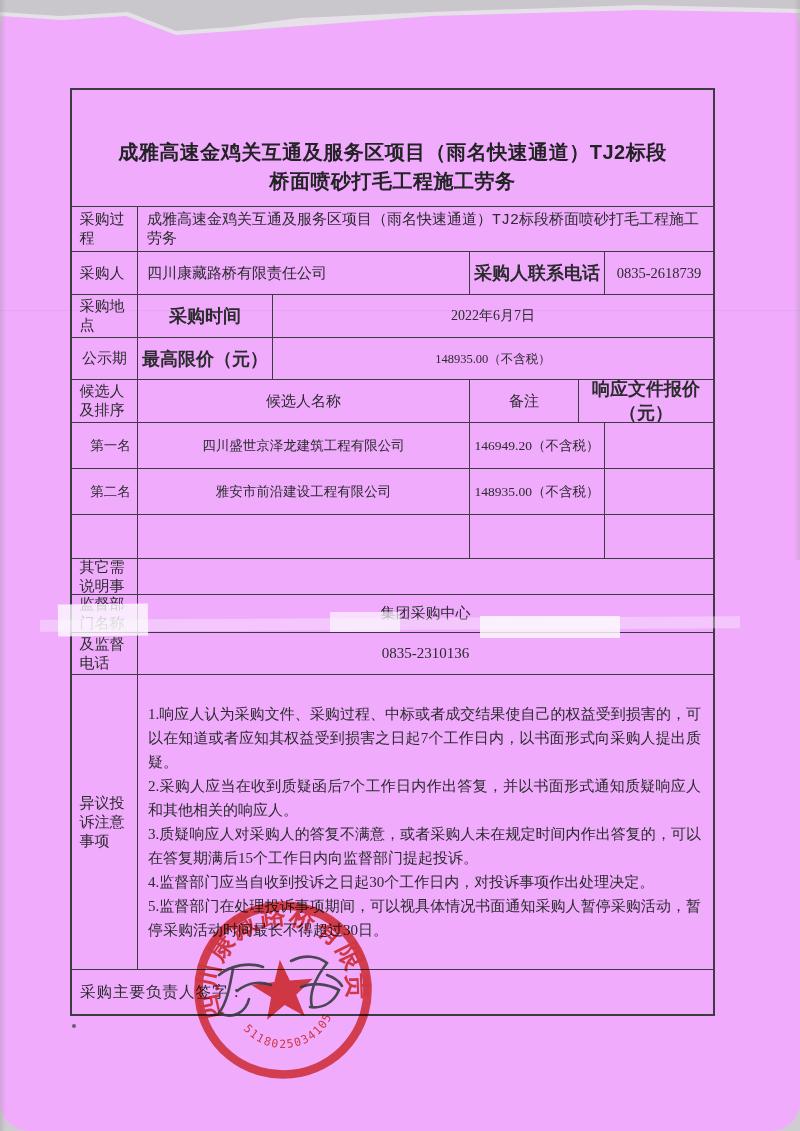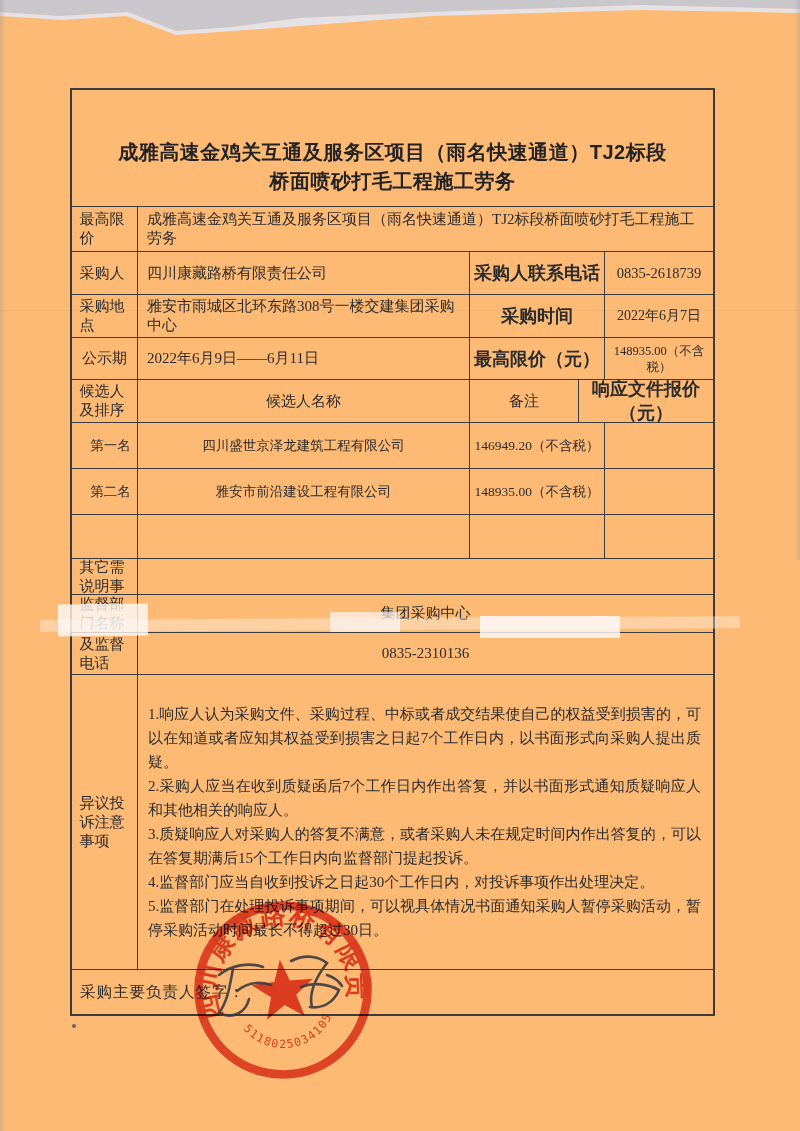--- a/index.html
+++ b/index.html
@@ -4,21 +4,22 @@
 <style>
   html,body{margin:0;padding:0;}
   body{
     width:800px;height:1131px;position:relative;overflow:hidden;
     background:#cfcdd1;
     font-family:"Liberation Serif","DejaVu Serif",serif;
     color:#2b2b2e;
   }
   #paper{
     position:absolute;left:0;top:0;width:800px;height:1131px;
-    background:#fdba74;
+    background:#f0abfc;
+    border-radius:29px;
   }
   
   #torn-edge{position:absolute;left:0;top:0;width:800px;height:46px;pointer-events:none;}
   #left-edge{position:absolute;left:0;top:0;width:6px;height:1131px;
     background:linear-gradient(90deg,rgba(150,148,152,.35),rgba(150,148,152,0));}
   #right-edge{position:absolute;right:0;top:0;width:6px;height:560px;
     background:linear-gradient(270deg,rgba(150,148,152,.30),rgba(150,148,152,0));}
   #crease{position:absolute;left:0;top:310px;width:800px;height:1px;background:rgba(90,90,100,.06);}
 
   
@@ -37,21 +38,21 @@
     letter-spacing:.5px;text-align:center;
   }
   .trow{display:flex;border-top:1.5px solid #3c3c40;box-sizing:border-box;}
   .cell{box-sizing:border-box;display:flex;align-items:center;overflow:hidden;}
   .cell + .cell{border-left:1.5px solid #3c3c40;}
   .c1{width:65px;justify-content:center;}
   .c2{width:332px;}
   .c3{width:135px;justify-content:center;text-align:center;}
   .c4{flex:1;justify-content:center;text-align:center;}
   .label-inner{width:50px;text-align:left;line-height:19px;font-size:15px;}
-  .val-left{padding-left:9px;padding-right:4px;font-size:15px;}
+  .val-left{padding-left:9px;padding-right:4px;font-size:15px;font-family:Liberation Mono, monospace;}
   .val-center{justify-content:center;text-align:center;font-size:15px;}
   .small-val{font-size:12.5px;line-height:16px;padding:0 8px;text-align:center;}
   .hdr{font-size:18px;font-weight:bold;}
   .rank-cell{font-size:13.5px;padding-left:12px;}
   .cand-name{justify-content:center;text-align:center;font-size:13.5px;}
   .cand-price{font-size:13.5px;}
   #objection-row .c1{align-items:center;}
   #objection-text{
     padding:0 12px 0 10px;font-size:15px;line-height:24px;text-align:justify;
     display:flex;flex-direction:column;justify-content:center;height:100%;width:100%;
@@ -91,48 +92,46 @@
 
   <div id="doc-box">
 
     <div id="title-block">
       <div class="title-line">成雅高速金鸡关互通及服务区项目（雨名快速通道）TJ2标段</div>
       <div class="title-line">桥面喷砂打毛工程施工劳务</div>
     </div>
 
     <div class="trow" style="height:45px">
       <div class="cell c1">
-        <div class="label-inner">最高限价</div>
+        <div class="label-inner">采购过程</div>
       </div>
       <div class="cell val-left" style="flex:1">成雅高速金鸡关互通及服务区项目（雨名快速通道）TJ2标段桥面喷砂打毛工程施工劳务</div>
     </div>
 
     <div class="trow" style="height:43px">
       <div class="cell c1">
         <div class="label-inner">采购人</div>
       </div>
       <div class="cell c2 val-left">四川康藏路桥有限责任公司</div>
       <div class="cell c3 hdr">采购人联系电话</div>
       <div class="cell c4" style="font-size:14.5px">0835-2618739</div>
     </div>
 
     <div class="trow" style="height:43px">
       <div class="cell c1">
         <div class="label-inner">采购地点</div>
       </div>
-      <div class="cell c2 val-left">雅安市雨城区北环东路308号一楼交建集团采购中心</div>
       <div class="cell c3 hdr">采购时间</div>
       <div class="cell c4" style="font-size:14px">2022年6月7日</div>
     </div>
 
     <div class="trow" style="height:42px">
       <div class="cell c1">
         <div class="label-inner" style="width:auto">公示期</div>
       </div>
-      <div class="cell c2 val-left">2022年6月9日——6月11日</div>
       <div class="cell c3 hdr">最高限价（元）</div>
       <div class="cell c4">
         <div class="small-val">148935.00（不含税）</div>
       </div>
     </div>
 
     <div class="trow" style="height:43px">
       <div class="cell c1">
         <div class="label-inner">候选人及排序</div>
       </div>

